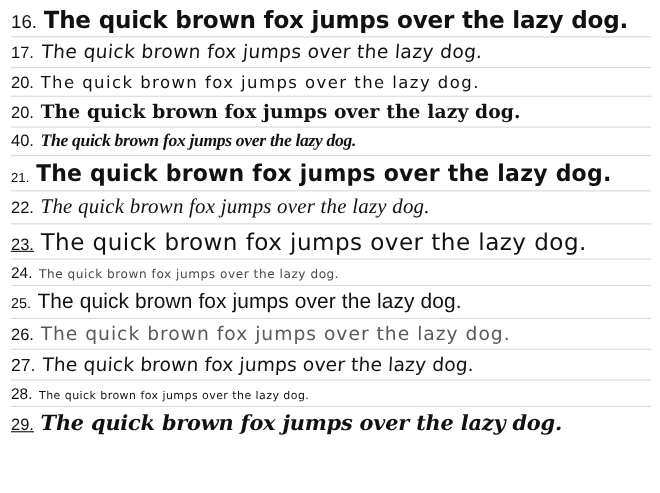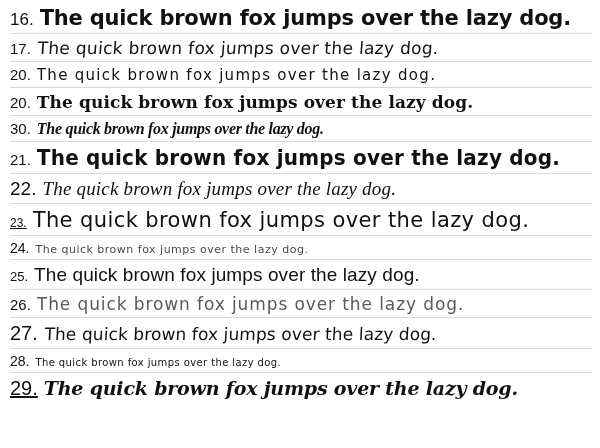--- a/index.html
+++ b/index.html
@@ -79,37 +79,37 @@
     letter-spacing: 0.1px;
   }
   .r20 .num { font-size: 15px; }
   .r20 .sample {
     font-family: "Liberation Serif", serif;
     font-style: italic;
     font-weight: 700;
     font-size: 16px;
     letter-spacing: -0.3px;
   }
-  .r21 .num { font-size: 15px; }
+  .r21 .num { font-size: 12px; }
   .r21 .sample {
     font-family: "DejaVu Sans", sans-serif;
     font-weight: 700;
     font-size: 20px;
     letter-spacing: 0.2px;
     transform: scaleY(1.05);
     transform-origin: left bottom;
   }
-  .r22 .num { font-size: 19px; }
+  .r22 .num { font-size: 15px; }
   .r22 .sample {
     font-family: "Liberation Serif", serif;
     font-style: italic;
     font-size: 19px;
     letter-spacing: 0.2px;
   }
-  .r23 .num { font-size: 12px; text-decoration: underline; }
+  .r23 .num { font-size: 15px; text-decoration: underline; }
   .r23 .sample {
     font-family: "DejaVu Sans", sans-serif;
     font-weight: 400;
     font-size: 21px;
     letter-spacing: 0.4px;
   }
   .r24 .num { font-size: 14px; text-align: right; }
   .r24 .sample {
     font-family: "DejaVu Sans", sans-serif;
     font-weight: 400;
@@ -125,37 +125,37 @@
     letter-spacing: 0.1px;
   }
   .r26 .num { font-size: 15px; }
   .r26 .sample {
     font-family: "DejaVu Sans", sans-serif;
     font-weight: 400;
     font-size: 17px;
     letter-spacing: 0.9px;
     color: #5a5a5a;
   }
-  .r27 .num { font-size: 20px; text-align: center; }
+  .r27 .num { font-size: 16px; text-align: center; }
   .r27 .sample {
     font-family: "DejaVu Sans", sans-serif;
     font-weight: 400;
     font-size: 17px;
     letter-spacing: 0.1px;
     transform: skewX(-3deg);
     transform-origin: left bottom;
   }
   .r28 .num { font-size: 14px; }
   .r28 .sample {
     font-family: "DejaVu Sans", sans-serif;
     font-weight: 400;
     font-size: 10px;
     letter-spacing: 0.4px;
   }
-  .r29 .num { font-size: 20px; text-decoration: underline; }
+  .r29 .num { font-size: 15px; text-decoration: underline; }
   .r29 .sample {
     font-family: "DejaVu Serif", serif;
     font-style: italic;
     font-weight: 700;
     font-size: 19px;
     letter-spacing: -0.2px;
   }
   .divider {
     border: 0;
     border-top: 1px solid #d8d8d8;
@@ -187,21 +187,21 @@
   </div>
   <hr class="divider">
 
   <div class="row r19">
     <span class="num">20.</span>
     <span class="sample">The quick brown fox jumps over the lazy dog.</span>
   </div>
   <hr class="divider">
 
   <div class="row r20">
-    <span class="num">30.</span>
+    <span class="num">40.</span>
     <span class="sample">The quick brown fox jumps over the lazy dog.</span>
   </div>
   <hr class="divider">
 
   <div class="row r21">
     <span class="num">21.</span>
     <span class="sample">The quick brown fox jumps over the lazy dog.</span>
   </div>
   <hr class="divider">
 

